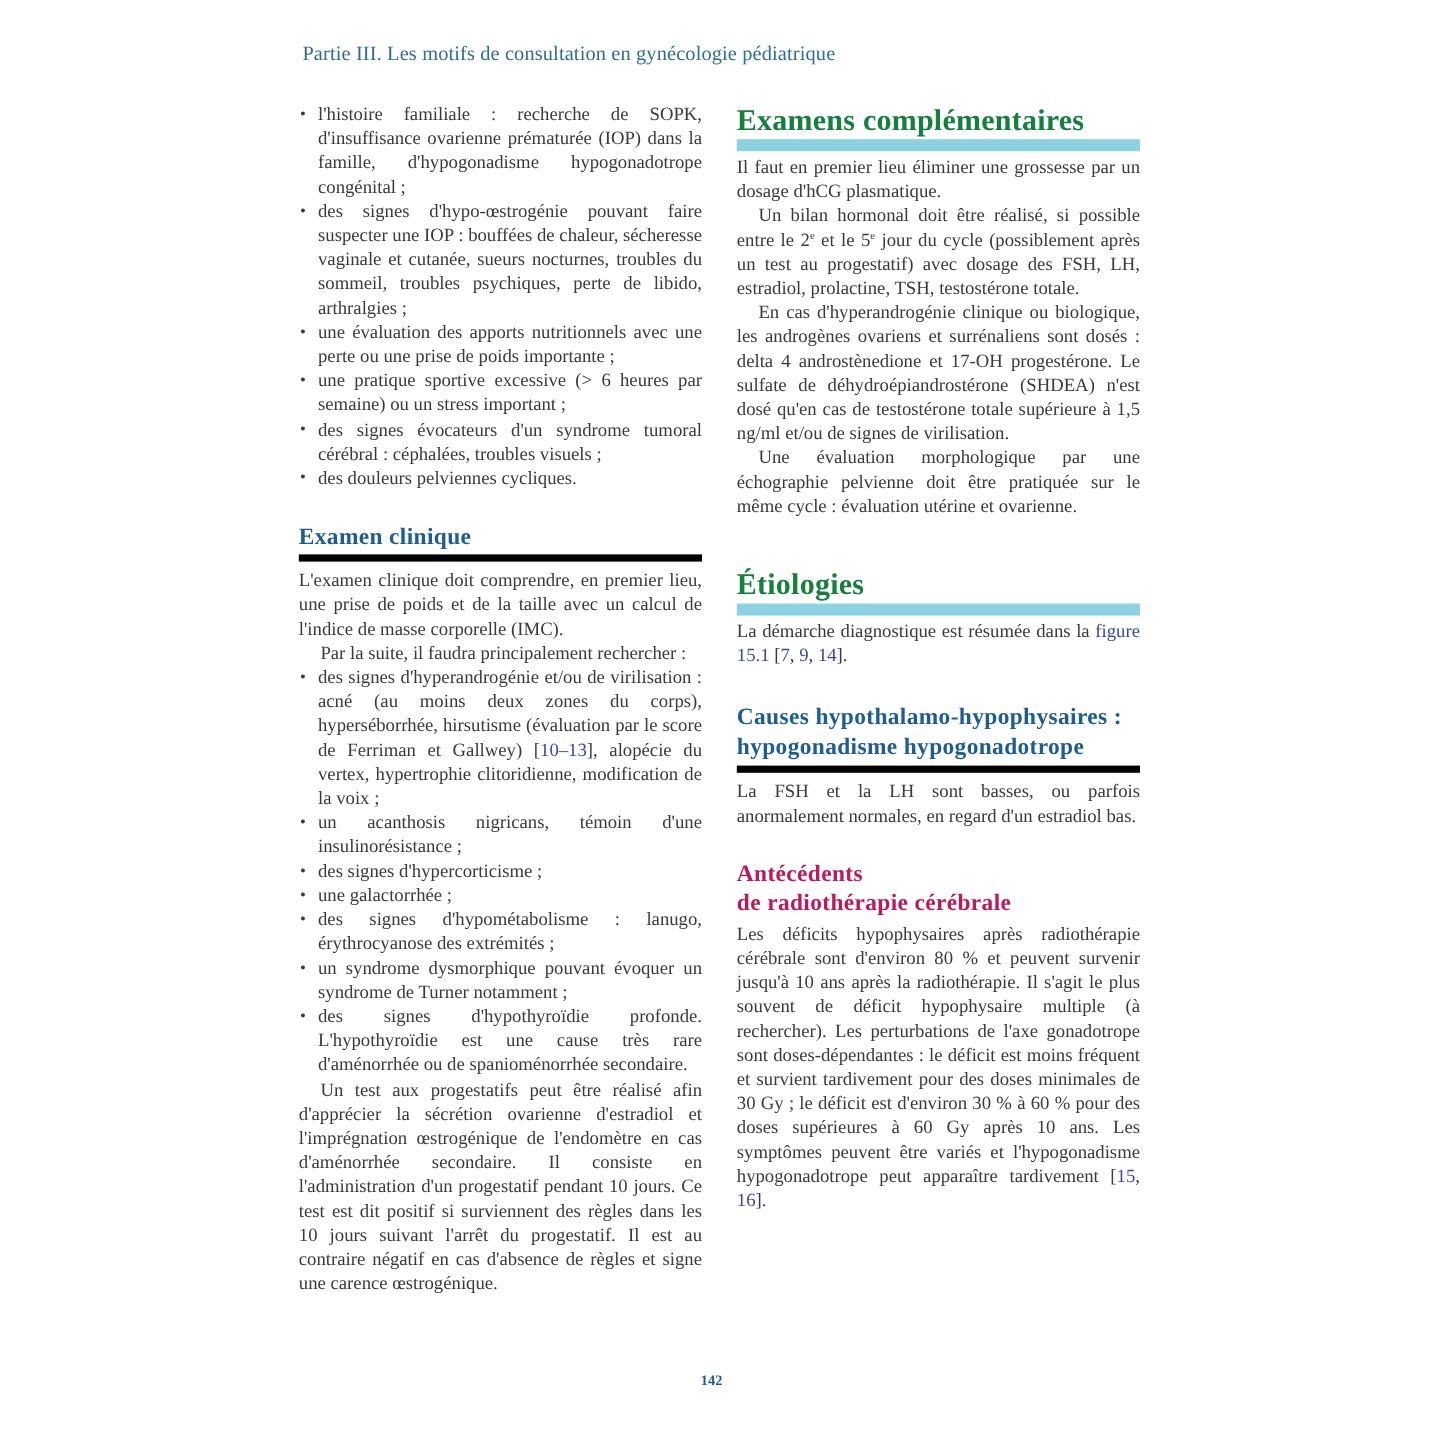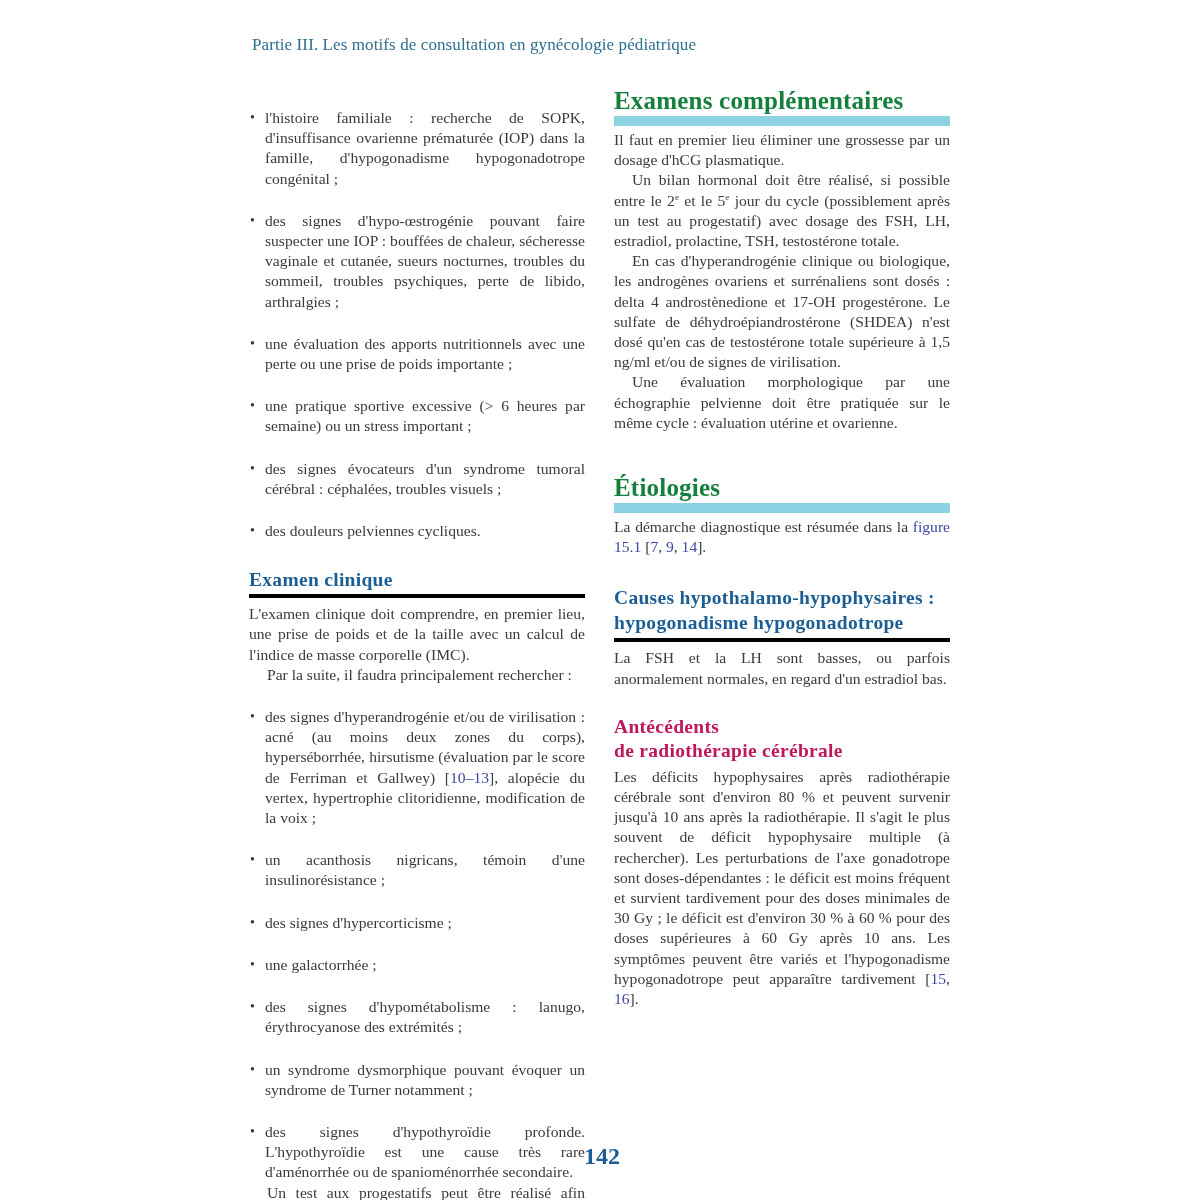--- a/index.html
+++ b/index.html
@@ -3,31 +3,31 @@
   <meta charset="utf-8">
   <style>
     html, body { margin: 0; padding: 0; background: #ffffff; }
     body { width: 1200px; height: 1200px; position: relative; overflow: hidden;
       font-family: "Liberation Serif", "DejaVu Serif", serif; color: #3a3a3a; }
     .running-head { position: absolute; left: 252px; top: 35px; font-size: 17px; color: #2f6e8f; letter-spacing: 0.1px; }
     .col { position: absolute; top: 86px; width: 336px; font-size: 15.6px; line-height: 20.2px; text-align: justify; }
     .col-left { left: 249px; }
     .col-right { left: 614px; }
     ul.bullets { list-style: none; margin: 0; padding: 0; }
-    ul.bullets li { position: relative; padding-left: 16px; margin-top: 22px; }
+    ul.bullets li { position: relative; padding-left: 16px; }
     ul.bullets li::before { content: "•"; position: absolute; left: 1px; top: 0; font-size: 14px; }
     p { margin: 0; }
     p.indent { text-indent: 18px; }
-    .h2 { font-weight: bold; color: #1c5d93; font-size: 19.5px; line-height: 22px; margin: 0; padding-bottom: 3px; border-bottom: 4px solid #000000; letter-spacing: 0.3px; }
+    .h2 { font-weight: bold; color: #1c5d93; font-size: 19.5px; line-height: 22px; margin: 0; padding-bottom: 3px; border-bottom: 6px solid #000000; letter-spacing: 0.3px; }
     .h1 { font-weight: bold; color: #15803d; font-size: 25px; line-height: 30px; margin: 0; letter-spacing: 0.2px; }
     .h1-bar { height: 10px; background: #8dd2e3; margin-top: 0px; margin-bottom: 4px; }
     .h3 { font-weight: bold; color: #be185d; font-size: 19.5px; line-height: 24px; margin: 0; letter-spacing: 0.3px; }
     .ref { color: #3b47a3; }
     .sup { font-size: 9px; vertical-align: super; line-height: 0; }
-    .page-number { position: absolute; left: 584px; top: 1143px; font-size: 24px; font-weight: bold; color: #1c5d93; }
+    .page-number { position: absolute; left: 584px; top: 1143px; font-size: 12px; font-weight: bold; color: #1c5d93; }
   </style>
 </head>
 <body>
 
 <div class="running-head">Partie III. Les motifs de consultation en gynécologie pédiatrique</div>
 
 <div class="col col-left">
   <ul class="bullets">
     <li>l'histoire familiale : recherche de SOPK, d'insuffisance ovarienne prématurée (IOP) dans la famille, d'hypogonadisme hypogonadotrope congénital ;</li>
     <li>des signes d'hypo-œstrogénie pouvant faire suspecter une IOP : bouffées de chaleur, sécheresse vaginale et cutanée, sueurs nocturnes, troubles du sommeil, troubles psychiques, perte de libido, arthralgies ;</li>

